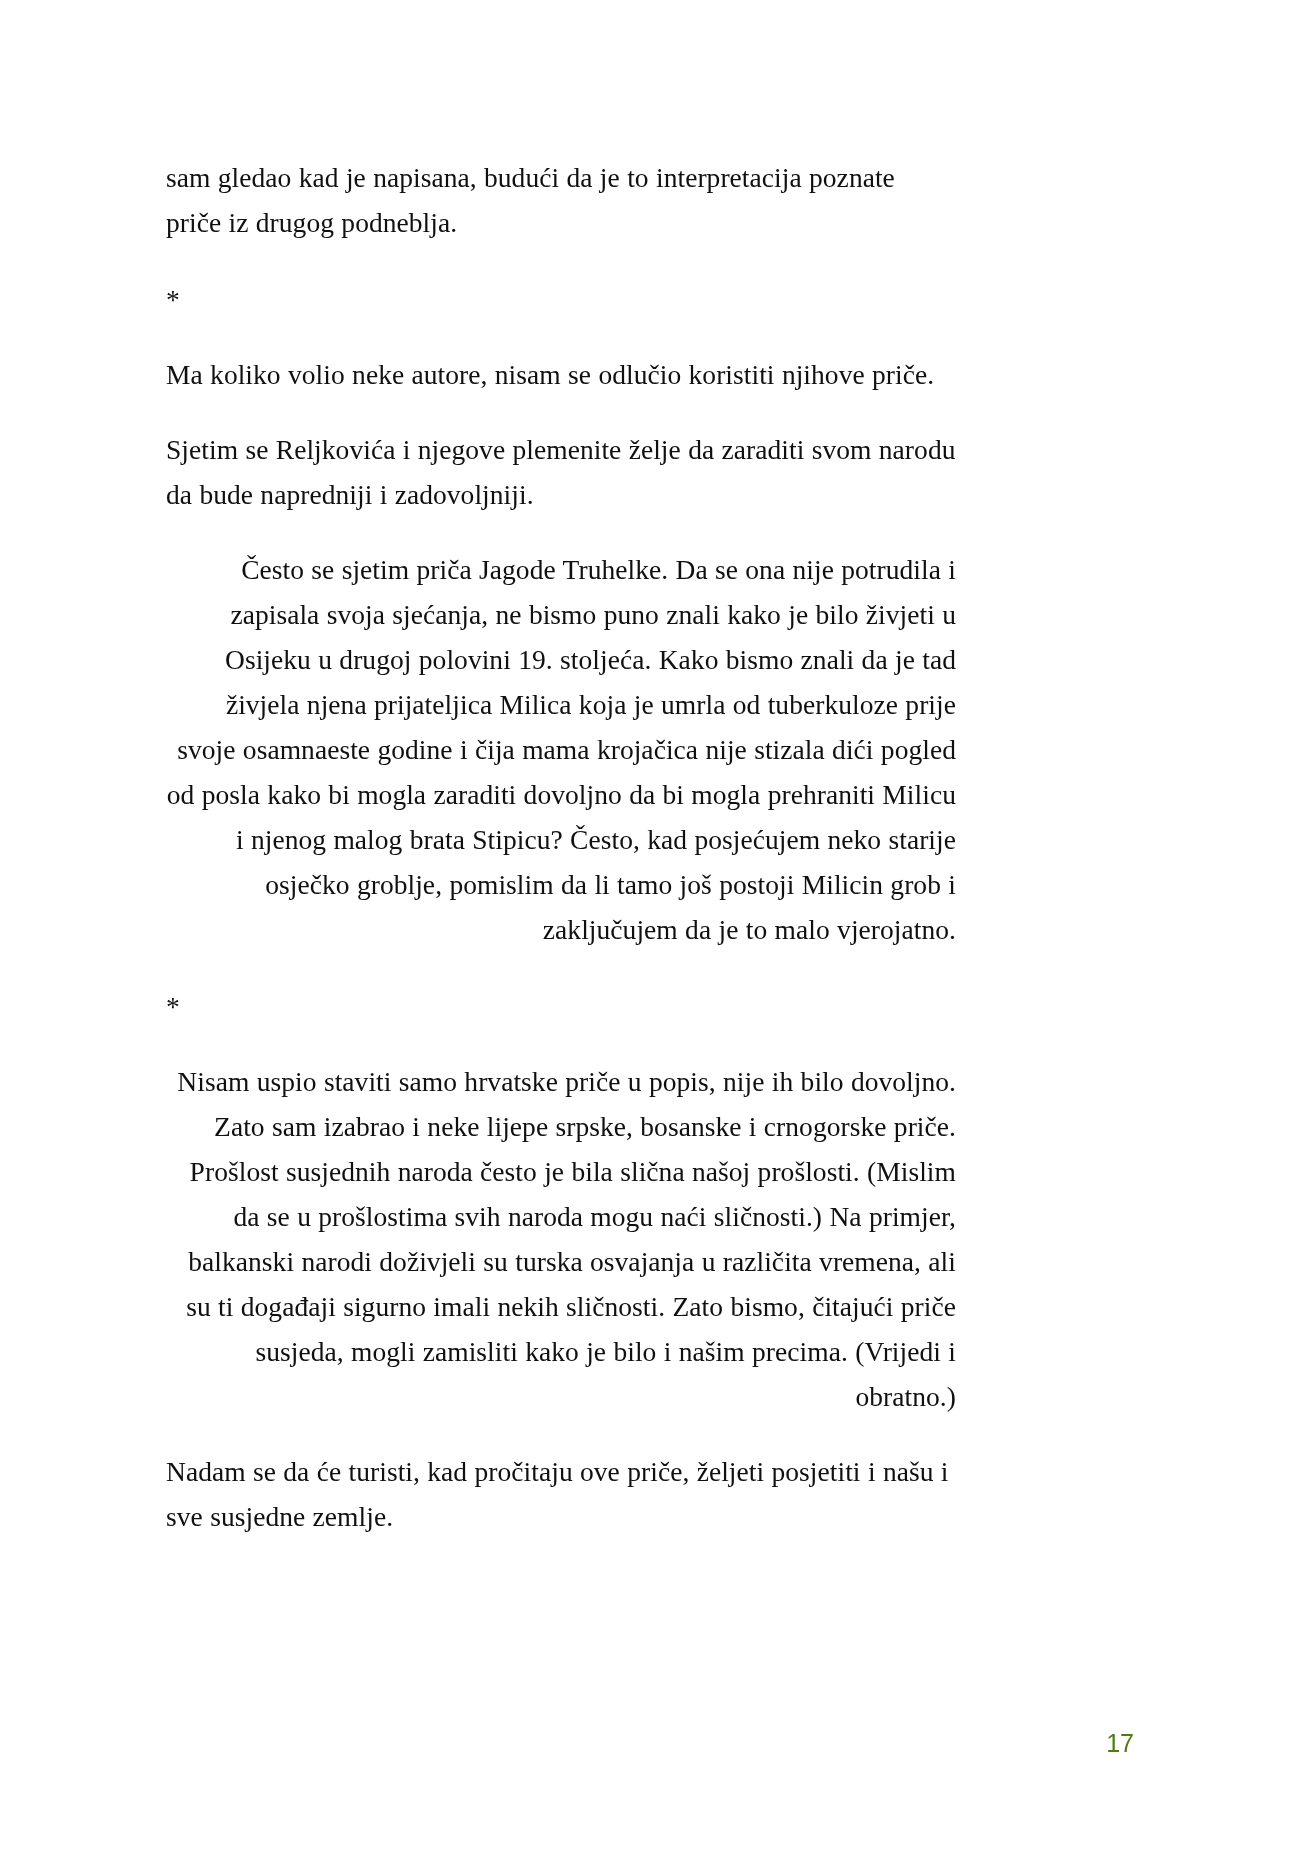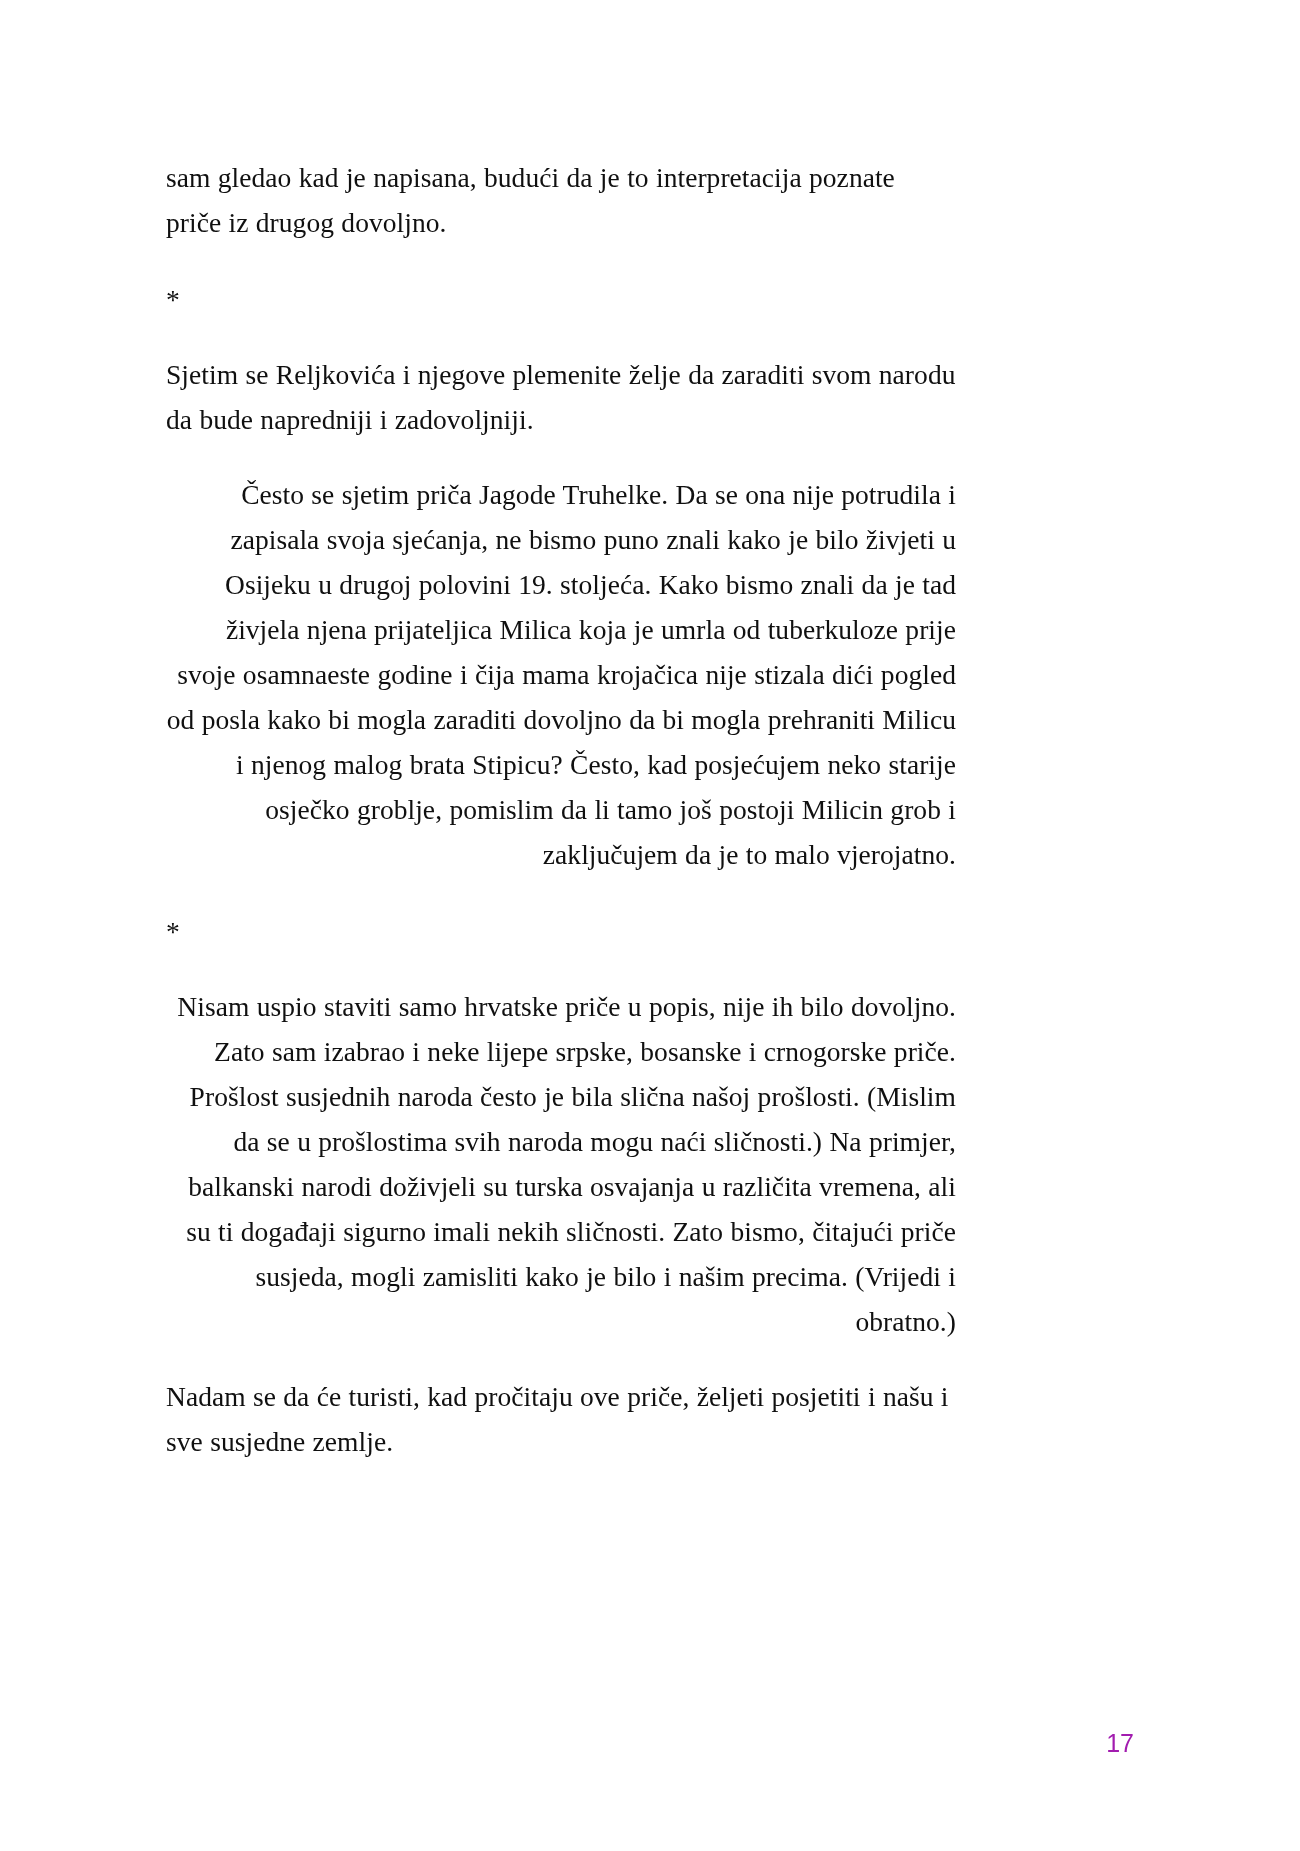--- a/index.html
+++ b/index.html
@@ -62,35 +62,36 @@
     text-align: right;
   }
 
   .page-number {
     position: absolute;
     right: 166px;
     bottom: 95px;
     font-family: "Liberation Sans", "DejaVu Sans", sans-serif;
     font-size: 25px;
     line-height: 1;
-    color: #a21caf;
+    color: #4d7c0f;
     text-align: right;
   }
 </style>
 </head>
 <body>
 
 <div class="page">
 
   <div class="content">
 
-    <p class="para">sam gledao kad je napisana, budući da je to interpretacija poznate priče iz drugog dovoljno.</p>
+    <p class="para">sam gledao kad je napisana, budući da je to interpretacija poznate priče iz drugog podneblja.</p>
 
     <div class="divider">*</div>
 
+    <p class="para">Ma koliko volio neke autore, nisam se odlučio koristiti njihove priče.</p>
 
     <p class="para">Sjetim se Reljkovića i njegove plemenite želje da zaraditi svom narodu da bude napredniji i zadovoljniji.</p>
 
     <p class="para wide">Često se sjetim priča Jagode Truhelke. Da se ona nije potrudila i zapisala svoja sjećanja, ne bismo puno znali kako je bilo živjeti u Osijeku u drugoj polovini 19. stoljeća. Kako bismo znali da je tad živjela njena prijateljica Milica koja je umrla od tuberkuloze prije svoje osamnaeste godine i čija mama krojačica nije stizala dići pogled od posla kako bi mogla zaraditi dovoljno da bi mogla prehraniti Milicu i njenog malog brata Stipicu? Često, kad posjećujem neko starije osječko groblje, pomislim da li tamo još postoji Milicin grob i zaključujem da je to malo vjerojatno.</p>
 
     <div class="divider">*</div>
 
     <p class="para wide">Nisam uspio staviti samo hrvatske priče u popis, nije ih bilo dovoljno. Zato sam izabrao i neke lijepe srpske, bosanske i crnogorske priče. Prošlost susjednih naroda često je bila slična našoj prošlosti. (Mislim da se u prošlostima svih naroda mogu naći sličnosti.) Na primjer, balkanski narodi doživjeli su turska osvajanja u različita vremena, ali su ti događaji sigurno imali nekih sličnosti. Zato bismo, čitajući priče susjeda, mogli zamisliti kako je bilo i našim precima. (Vrijedi i obratno.)</p>
 
     <p class="para">Nadam se da će turisti, kad pročitaju ove priče, željeti posjetiti i našu i sve susjedne zemlje.</p>

